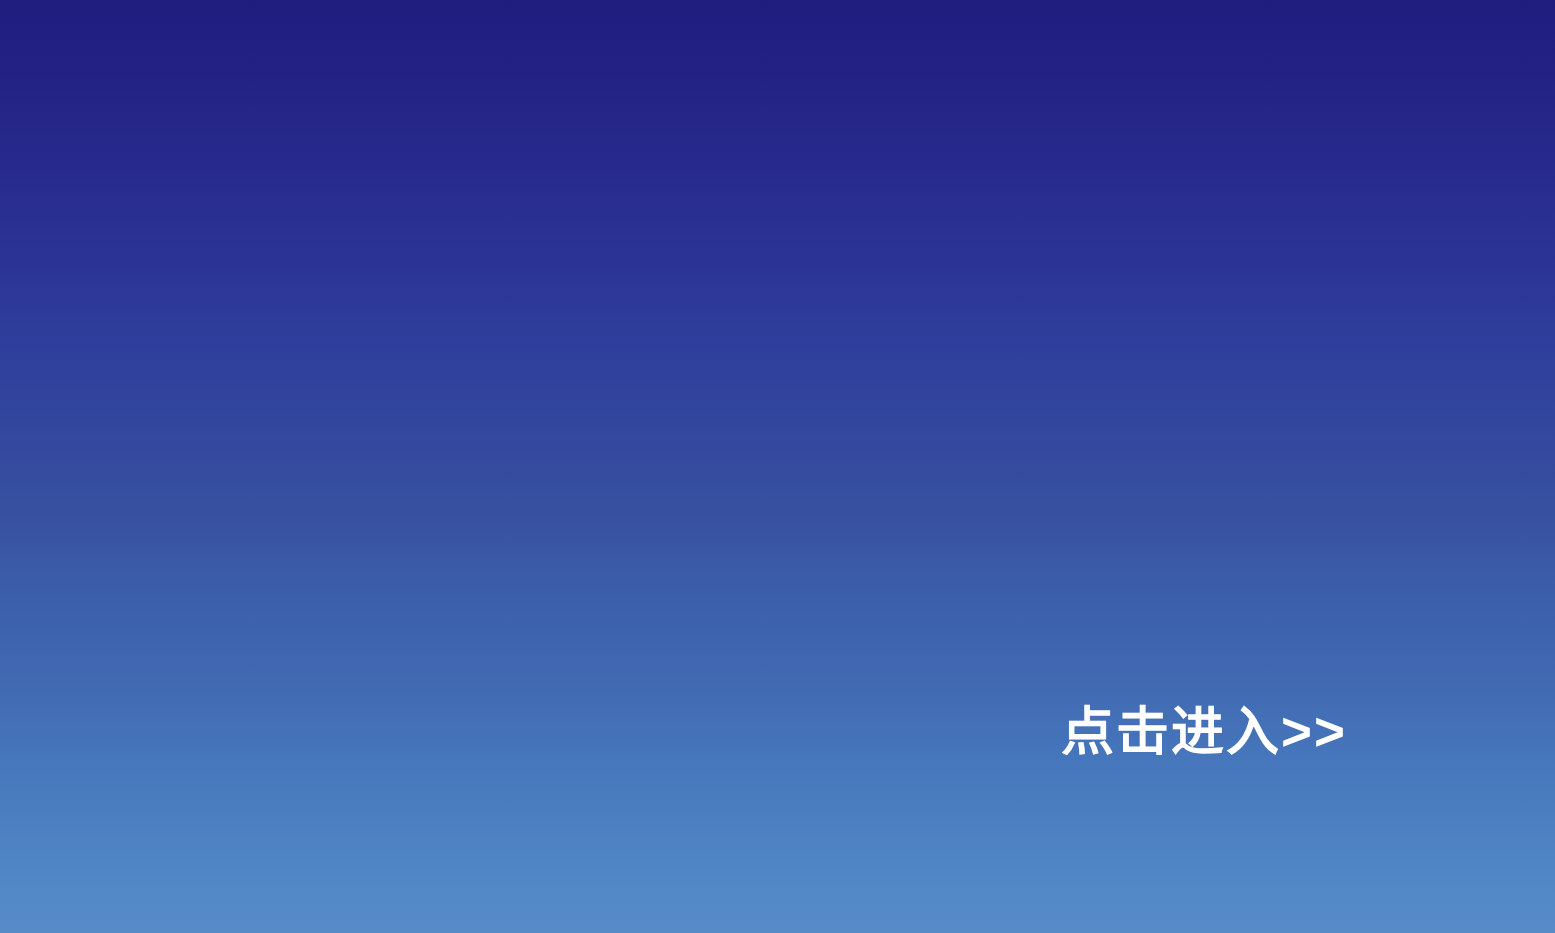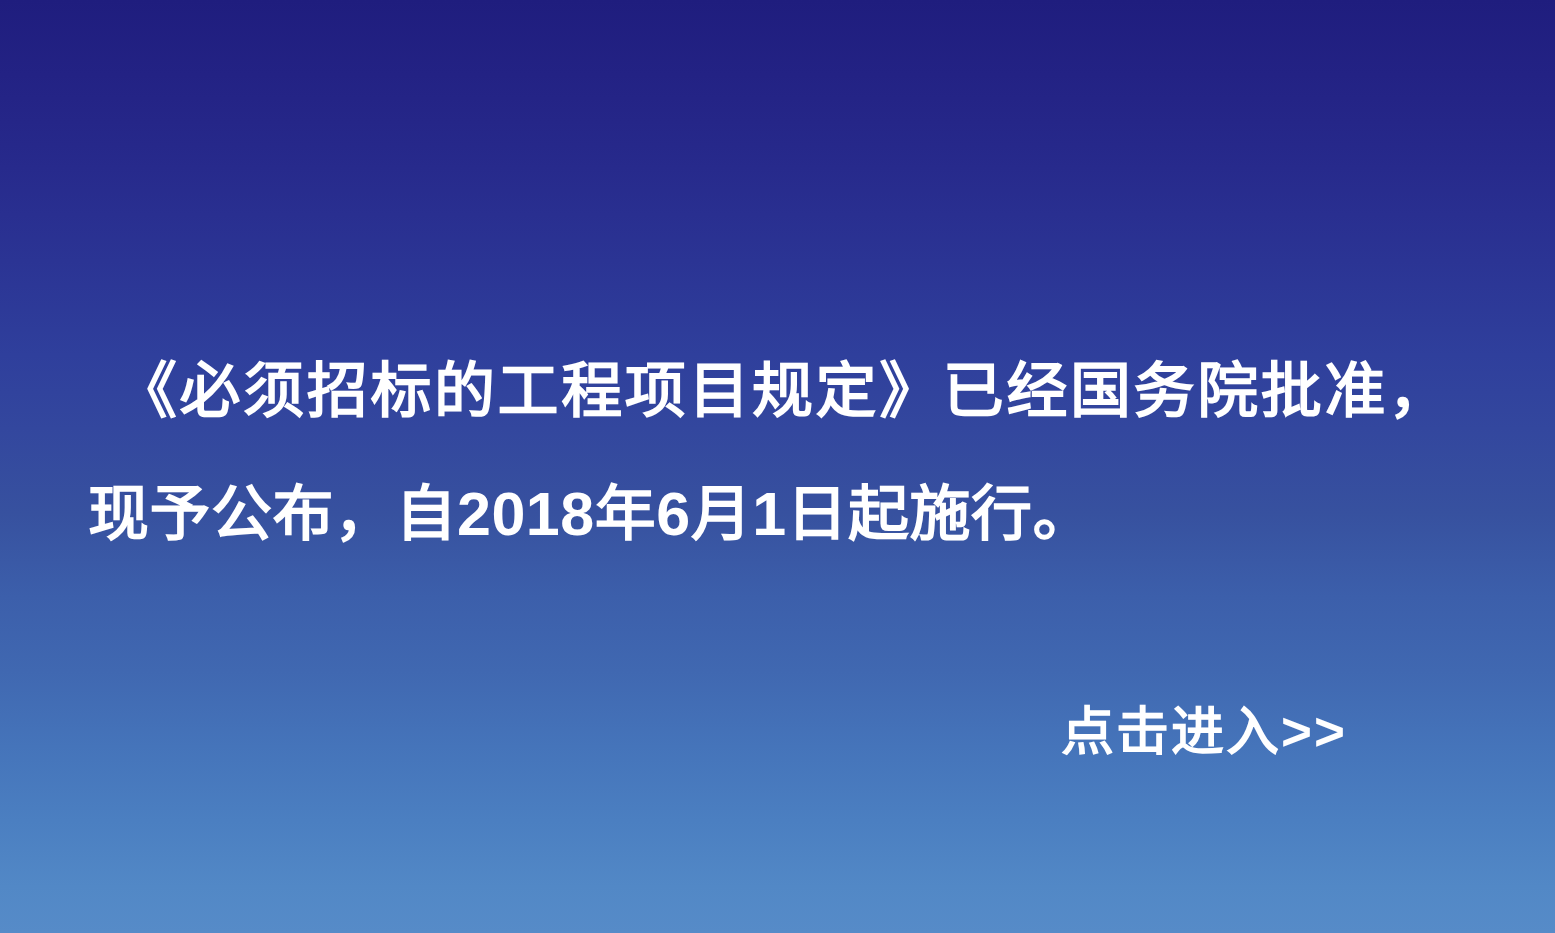--- a/index.html
+++ b/index.html
@@ -88,22 +88,18 @@
     cursor: pointer;
     user-select: none;
     white-space: nowrap;
   }
 </style>
 </head>
 <body>
 
 <div class="banner">
 
-  <div class="announcement">
-    <span class="announcement-line line-indent">《必须招标的工程项目规定》已经国务院批准，</span>
-    <span class="announcement-line line-plain">现予公布，自2018年6月1日起施行。</span>
-  </div>
 
   <div class="cta-wrap">
     <a class="cta-link" href="#">点击进入&gt;&gt;</a>
   </div>
 
 </div>
 
 </body></html>

